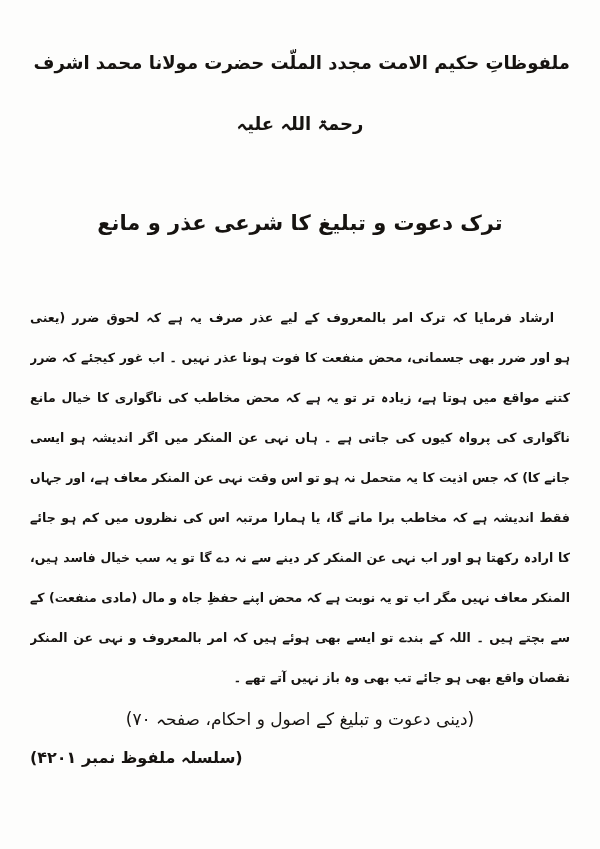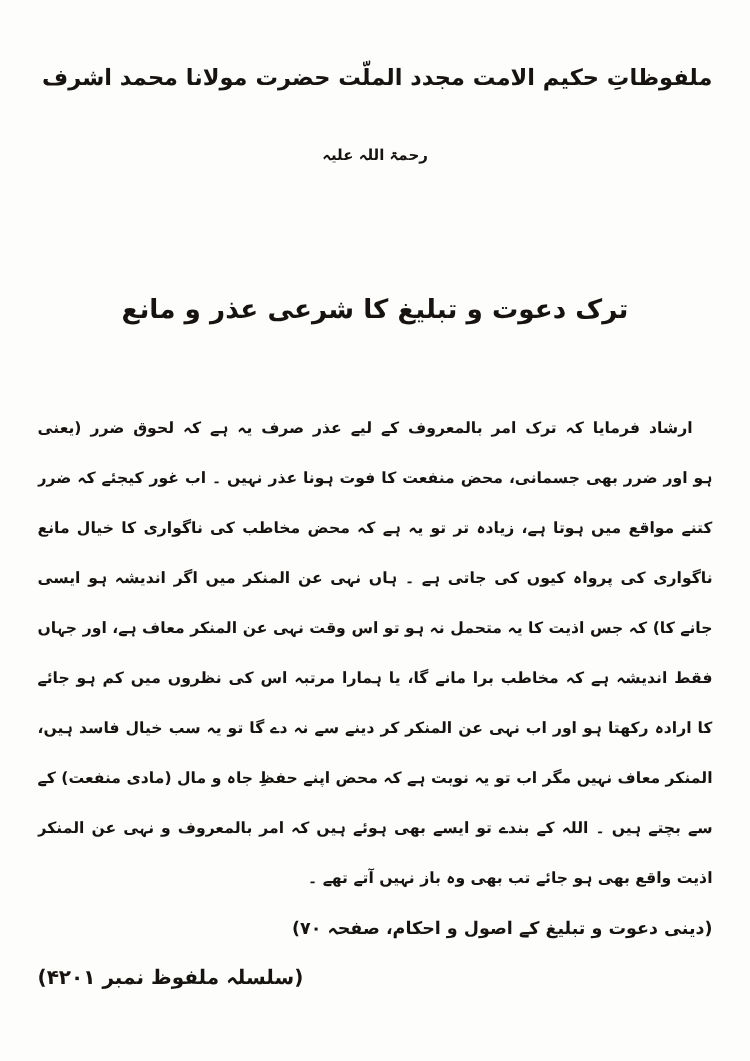--- a/index.html
+++ b/index.html
@@ -27,26 +27,26 @@
     text-align: center;
     font-size: 18px;
     font-weight: 700;
     line-height: 22px;
     white-space: nowrap;
     overflow: hidden;
   }
   .doc-honorific {
     margin-top: 40px;
     text-align: center;
-    font-size: 12px;
+    font-size: 18px;
     font-weight: 700;
     line-height: 20px;
   }
   .doc-heading {
-    margin-top: 100px;
+    margin-top: 76px;
     text-align: center;
     font-size: 21px;
     font-weight: 700;
     line-height: 26px;
     white-space: nowrap;
     overflow: hidden;
   }
   .doc-body {
     margin-top: 62px;
   }
@@ -61,22 +61,23 @@
   }
   .body-line.first {
     padding-right: 16px;
   }
   .body-line.last {
     text-align: right;
     text-align-last: right;
   }
   .doc-reference {
     margin-top: 4px;
-    font-size: 14px;
-    font-weight: 700;
+    text-align: center;
+    font-size: 17px;
+    font-weight: 400;
     line-height: 34px;
     white-space: nowrap;
     overflow: hidden;
   }
   .doc-serial {
     margin-top: 12px;
     text-align: left;
     font-size: 16px;
     font-weight: 700;
     line-height: 20px;
@@ -96,20 +97,20 @@
   <div class="doc-body">
     <div class="body-line first">ارشاد فرمایا کہ ترک امر بالمعروف کے لیے عذر صرف یہ ہے کہ لحوق ضرر (یعنی نقصان) کا اندیشہ</div>
     <div class="body-line">ہو اور ضرر بھی جسمانی، محض منفعت کا فوت ہونا عذر نہیں ۔ اب غور کیجئے کہ ضرر کا لاحق ہونا ترک تبلیغ کے</div>
     <div class="body-line">کتنے مواقع میں ہوتا ہے، زیادہ تر تو یہ ہے کہ محض مخاطب کی ناگواری کا خیال مانع ہوتا ہے تو اس شخص کی</div>
     <div class="body-line">ناگواری کی پرواہ کیوں کی جاتی ہے ۔ ہاں نہی عن المنکر میں اگر اندیشہ ہو ایسی اذیت کا (یعنی تکلیف پہنچ</div>
     <div class="body-line">جانے کا) کہ جس اذیت کا یہ متحمل نہ ہو تو اس وقت نہی عن المنکر معاف ہے، اور جہاں ایسی اذیت نہیں</div>
     <div class="body-line">فقط اندیشہ ہے کہ مخاطب برا مانے گا، یا ہمارا مرتبہ اس کی نظروں میں کم ہو جائے گا، یا ہمیں شاید کچھ دینے</div>
     <div class="body-line">کا ارادہ رکھتا ہو اور اب نہی عن المنکر کر دینے سے نہ دے گا تو یہ سب خیال فاسد ہیں، اس وجہ سے نہی عن</div>
     <div class="body-line">المنکر معاف نہیں مگر اب تو یہ نوبت ہے کہ محض اپنے حفظِ جاہ و مال (مادی منفعت) کے لیے نہی عن المنکر</div>
     <div class="body-line">سے بچتے ہیں ۔ اللہ کے بندے تو ایسے بھی ہوئے ہیں کہ امر بالمعروف و نہی عن المنکر میں اندیشہ تو کیا</div>
-    <div class="body-line last">اذیت واقع بھی ہو جائے تب بھی وہ باز نہیں آتے تھے ۔</div>
+    <div class="body-line last">نقصان واقع بھی ہو جائے تب بھی وہ باز نہیں آتے تھے ۔</div>
   </div>
 
   <div class="doc-reference">(دینی دعوت و تبلیغ کے اصول و احکام، صفحہ ۷۰)</div>
 
   <div class="doc-serial">(سلسلہ ملفوظ نمبر ۴۲۰۱)</div>
 
 </div>
 
 </body></html>

